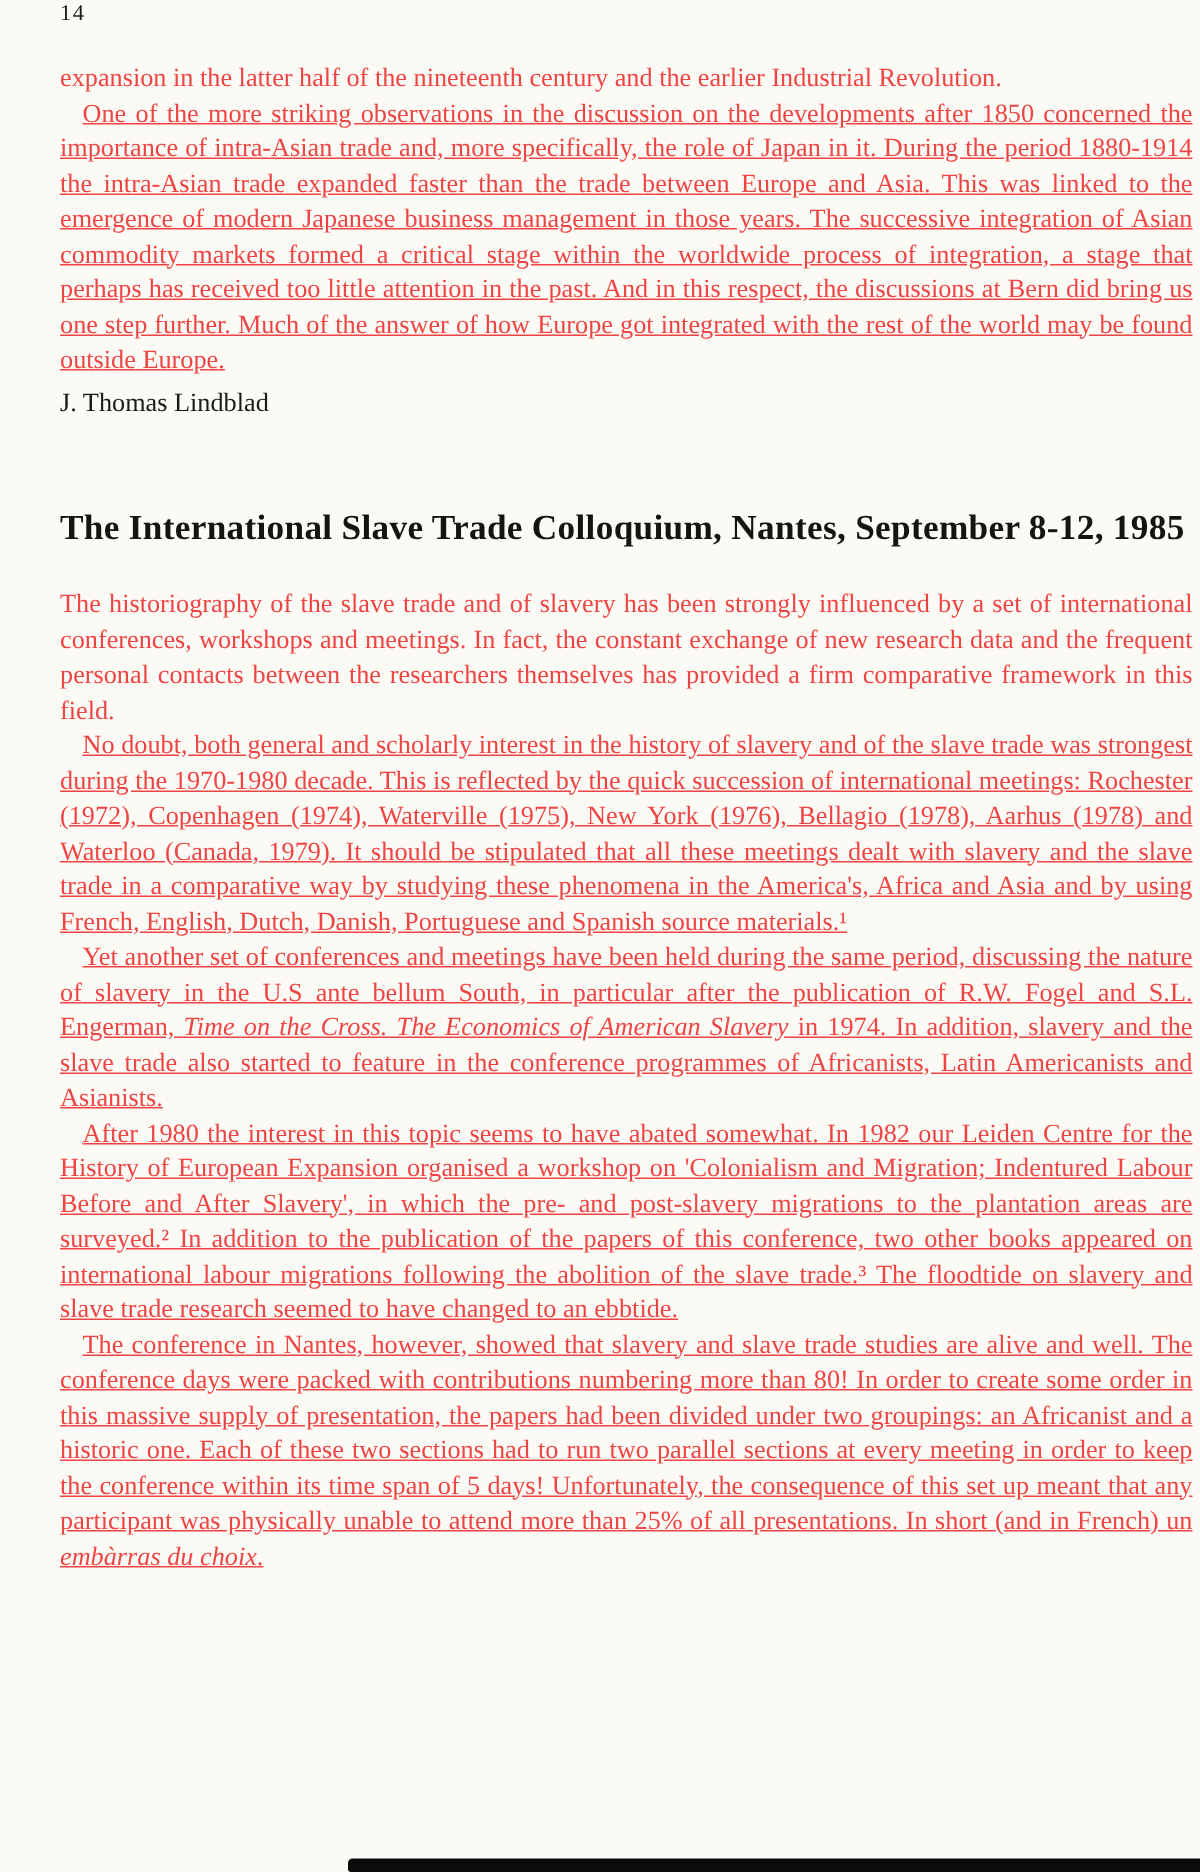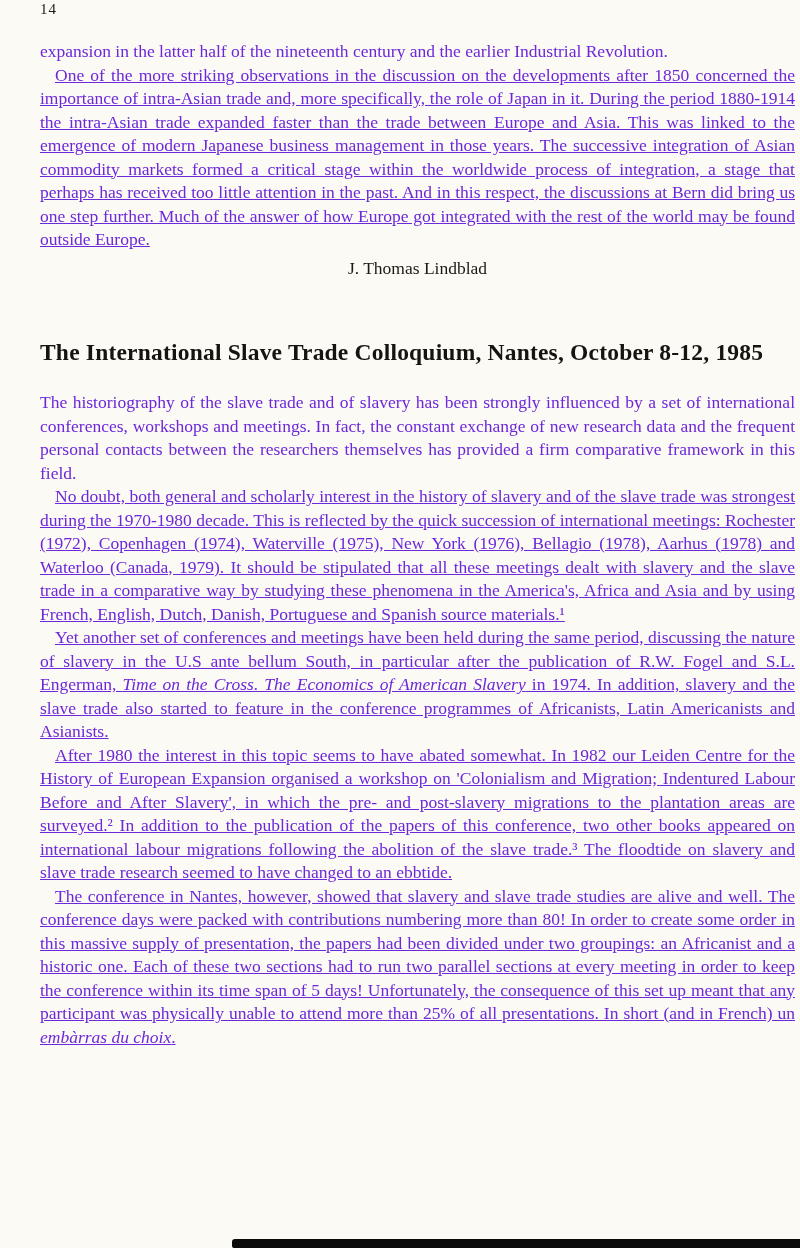--- a/index.html
+++ b/index.html
@@ -20,28 +20,28 @@
     font-size: 15px;
     letter-spacing: 1px;
   }
   .content {
     padding: 40px 5px 0 40px;
   }
   .paras p {
     font-size: 17.5px;
     line-height: 23.5px;
     text-align: justify;
-    color: #6d28d9;
+    color: #ef4444;
   }
   .paras p + p { text-indent: 15px; text-decoration: underline; }
   .paras em { font-style: italic; }
   .signature {
     font-size: 17.5px;
     line-height: 23.5px;
-    text-align: center;
+    text-align: left;
     margin-top: 5px;
   }
   .article-title {
     font-size: 23.5px;
     font-weight: bold;
     line-height: 31px;
     letter-spacing: 0.2px;
     margin-top: 57px;
     margin-bottom: 23px;
     text-align: left;
@@ -68,21 +68,21 @@
 
     <section>
       <div class="paras">
           <p><span>expansion in the latter half of the nineteenth century and the earlier Industrial Revolution.</span></p>
           <p><span>One of the more striking observations in the discussion on the developments after 1850 concerned the importance of intra-Asian trade and, more specifically, the role of Japan in it. During the period 1880-1914 the intra-Asian trade expanded faster than the trade between Europe and Asia. This was linked to the emergence of modern Japanese business management in those years. The successive integration of Asian commodity markets formed a critical stage within the worldwide process of integration, a stage that perhaps has received too little attention in the past. And in this respect, the discussions at Bern did bring us one step further. Much of the answer of how Europe got integrated with the rest of the world may be found outside Europe.</span></p>
         </div>
       <div class="signature">J. Thomas Lindblad</div>
     </section>
 
     <section>
-      <h1 class="article-title">The International Slave Trade Colloquium, Nantes, October 8-12, 1985</h1>
+      <h1 class="article-title">The International Slave Trade Colloquium, Nantes, September 8-12, 1985</h1>
       <div class="paras">
           <p><span>The historiography of the slave trade and of slavery has been strongly influenced by a set of international conferences, workshops and meetings. In fact, the constant exchange of new research data and the frequent personal contacts between the researchers themselves has provided a firm comparative framework in this field.</span></p>
           <p><span>No doubt, both general and scholarly interest in the history of slavery and of the slave trade was strongest during the 1970-1980 decade. This is reflected by the quick succession of international meetings: Rochester (1972), Copenhagen (1974), Waterville (1975), New York (1976), Bellagio (1978), Aarhus (1978) and Waterloo (Canada, 1979). It should be stipulated that all these meetings dealt with slavery and the slave trade in a comparative way by studying these phenomena in the America's, Africa and Asia and by using French, English, Dutch, Danish, Portuguese and Spanish source materials.¹</span></p>
           <p><span>Yet another set of conferences and meetings have been held during the same period, discussing the nature of slavery in the U.S ante bellum South, in particular after the publication of R.W. Fogel and S.L. Engerman, </span><em>Time on the Cross. The Economics of American Slavery</em><span> in 1974. In addition, slavery and the slave trade also started to feature in the conference programmes of Africanists, Latin Americanists and Asianists.</span></p>
           <p><span>After 1980 the interest in this topic seems to have abated somewhat. In 1982 our Leiden Centre for the History of European Expansion organised a workshop on 'Colonialism and Migration; Indentured Labour Before and After Slavery', in which the pre- and post-slavery migrations to the plantation areas are surveyed.² In addition to the publication of the papers of this conference, two other books appeared on international labour migrations following the abolition of the slave trade.³ The floodtide on slavery and slave trade research seemed to have changed to an ebbtide.</span></p>
           <p><span>The conference in Nantes, however, showed that slavery and slave trade studies are alive and well. The conference days were packed with contributions numbering more than 80! In order to create some order in this massive supply of presentation, the papers had been divided under two groupings: an Africanist and a historic one. Each of these two sections had to run two parallel sections at every meeting in order to keep the conference within its time span of 5 days! Unfortunately, the consequence of this set up meant that any participant was physically unable to attend more than 25% of all presentations. In short (and in French) un </span><em>embàrras du choix</em><span>.</span></p>
         </div>
     </section>
 
   </div>

